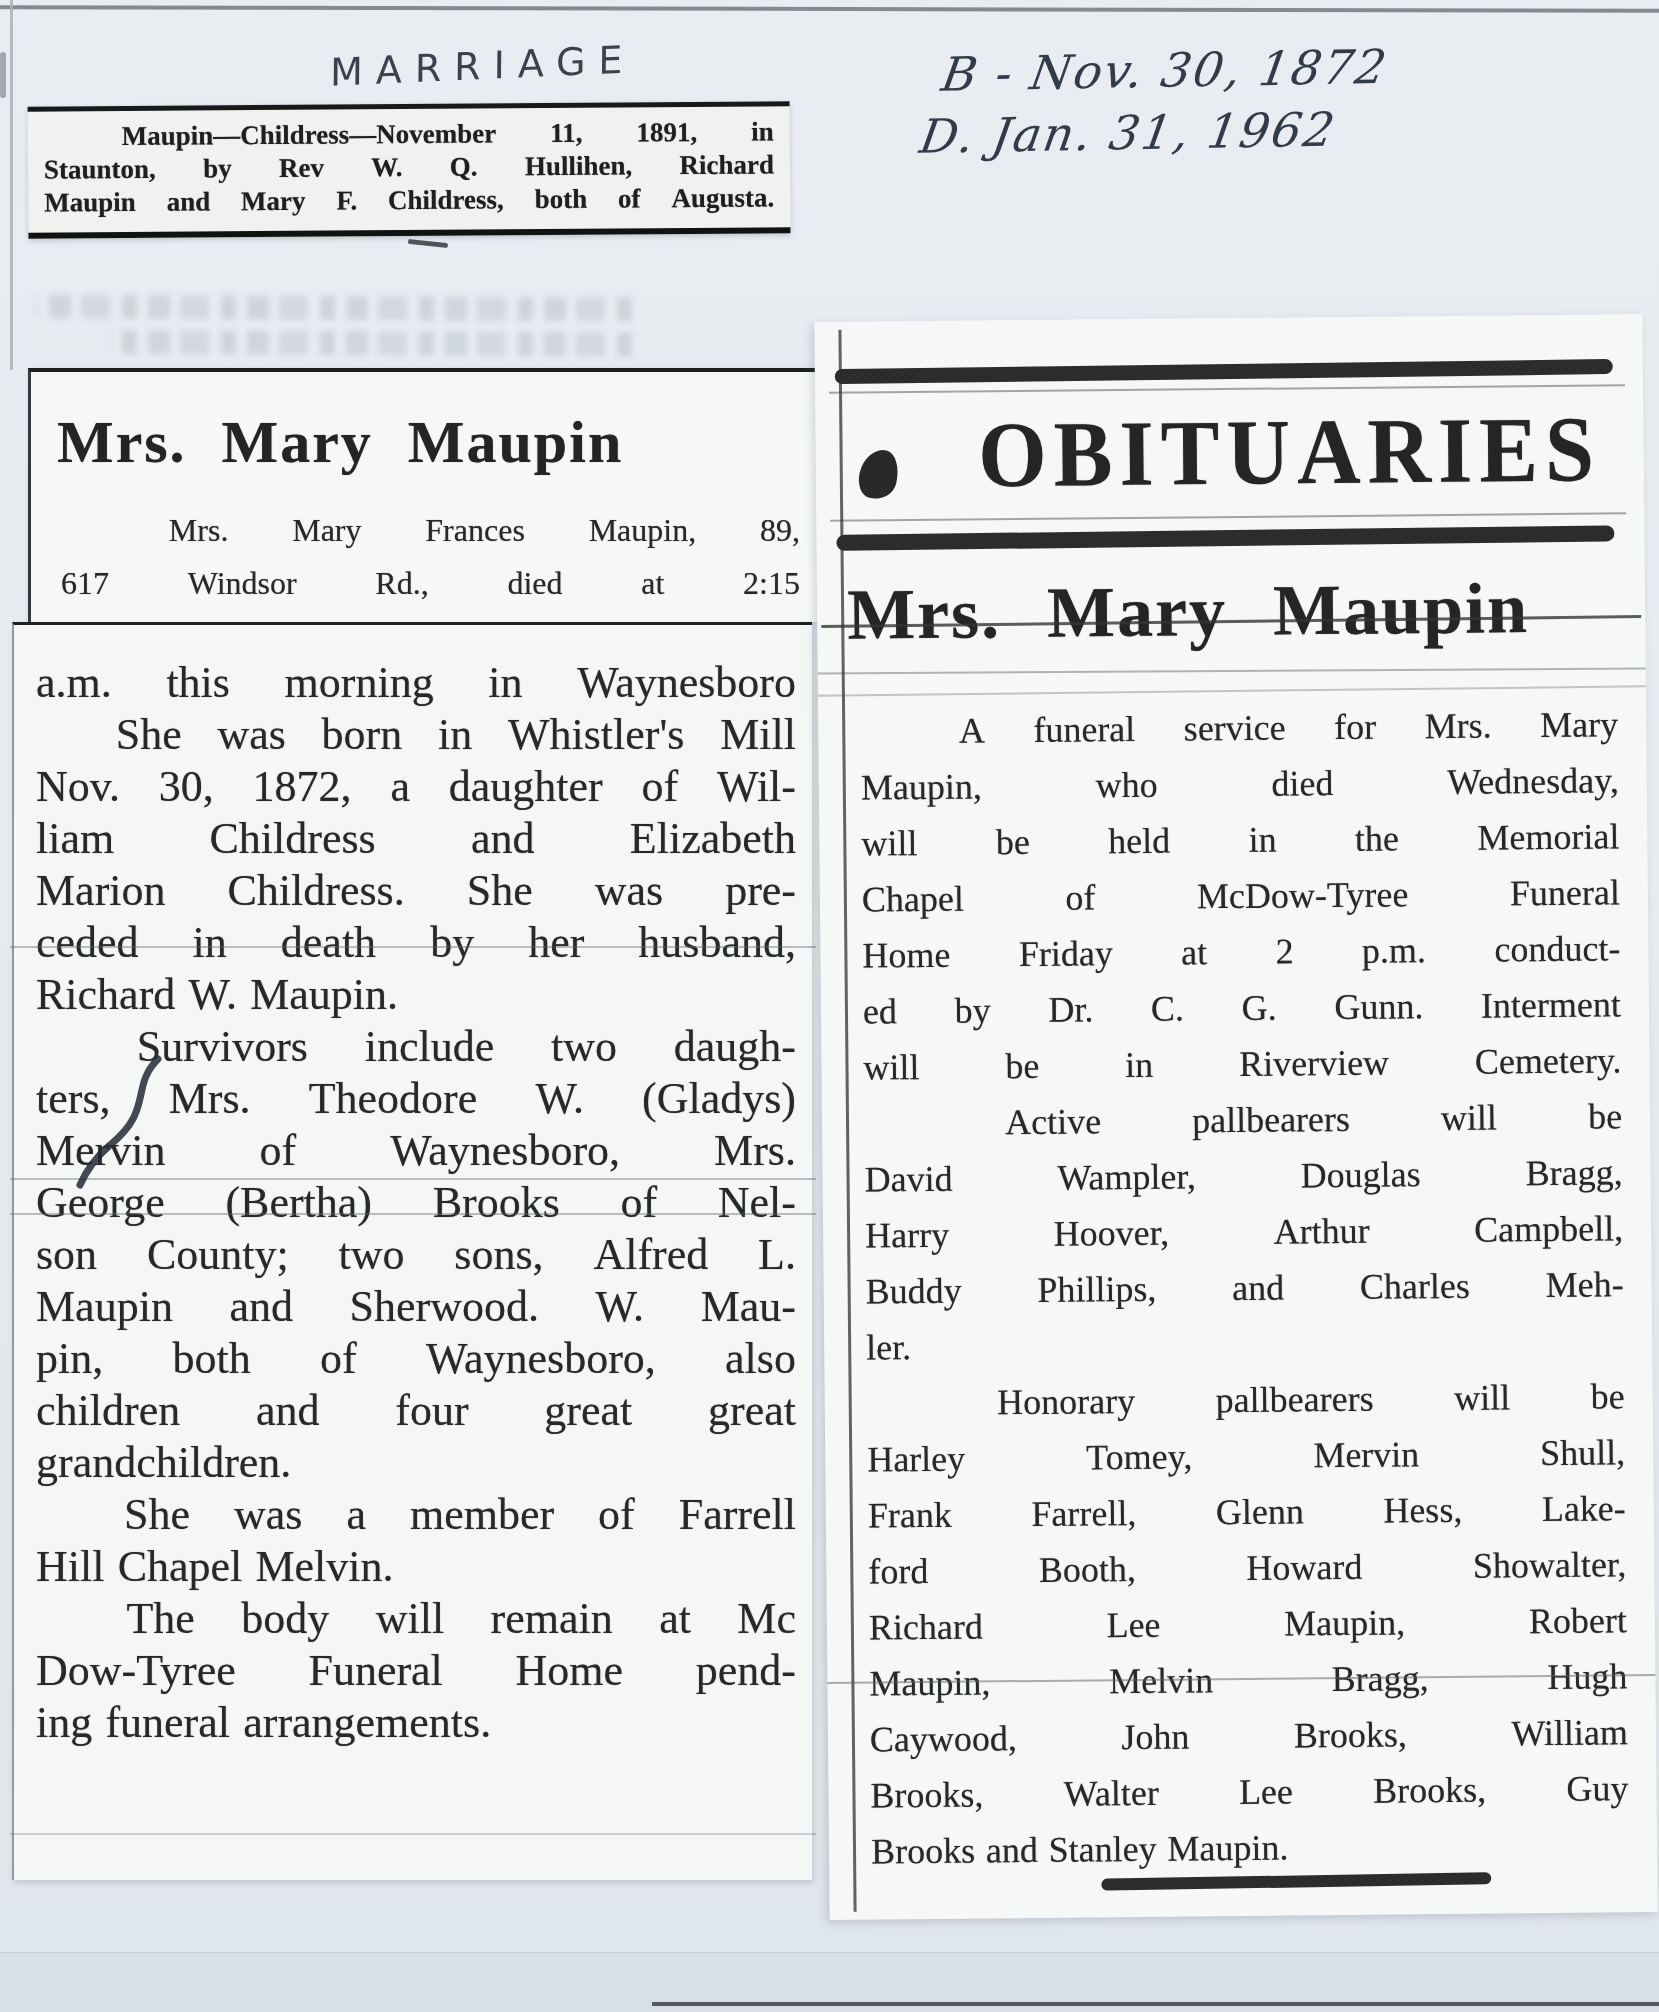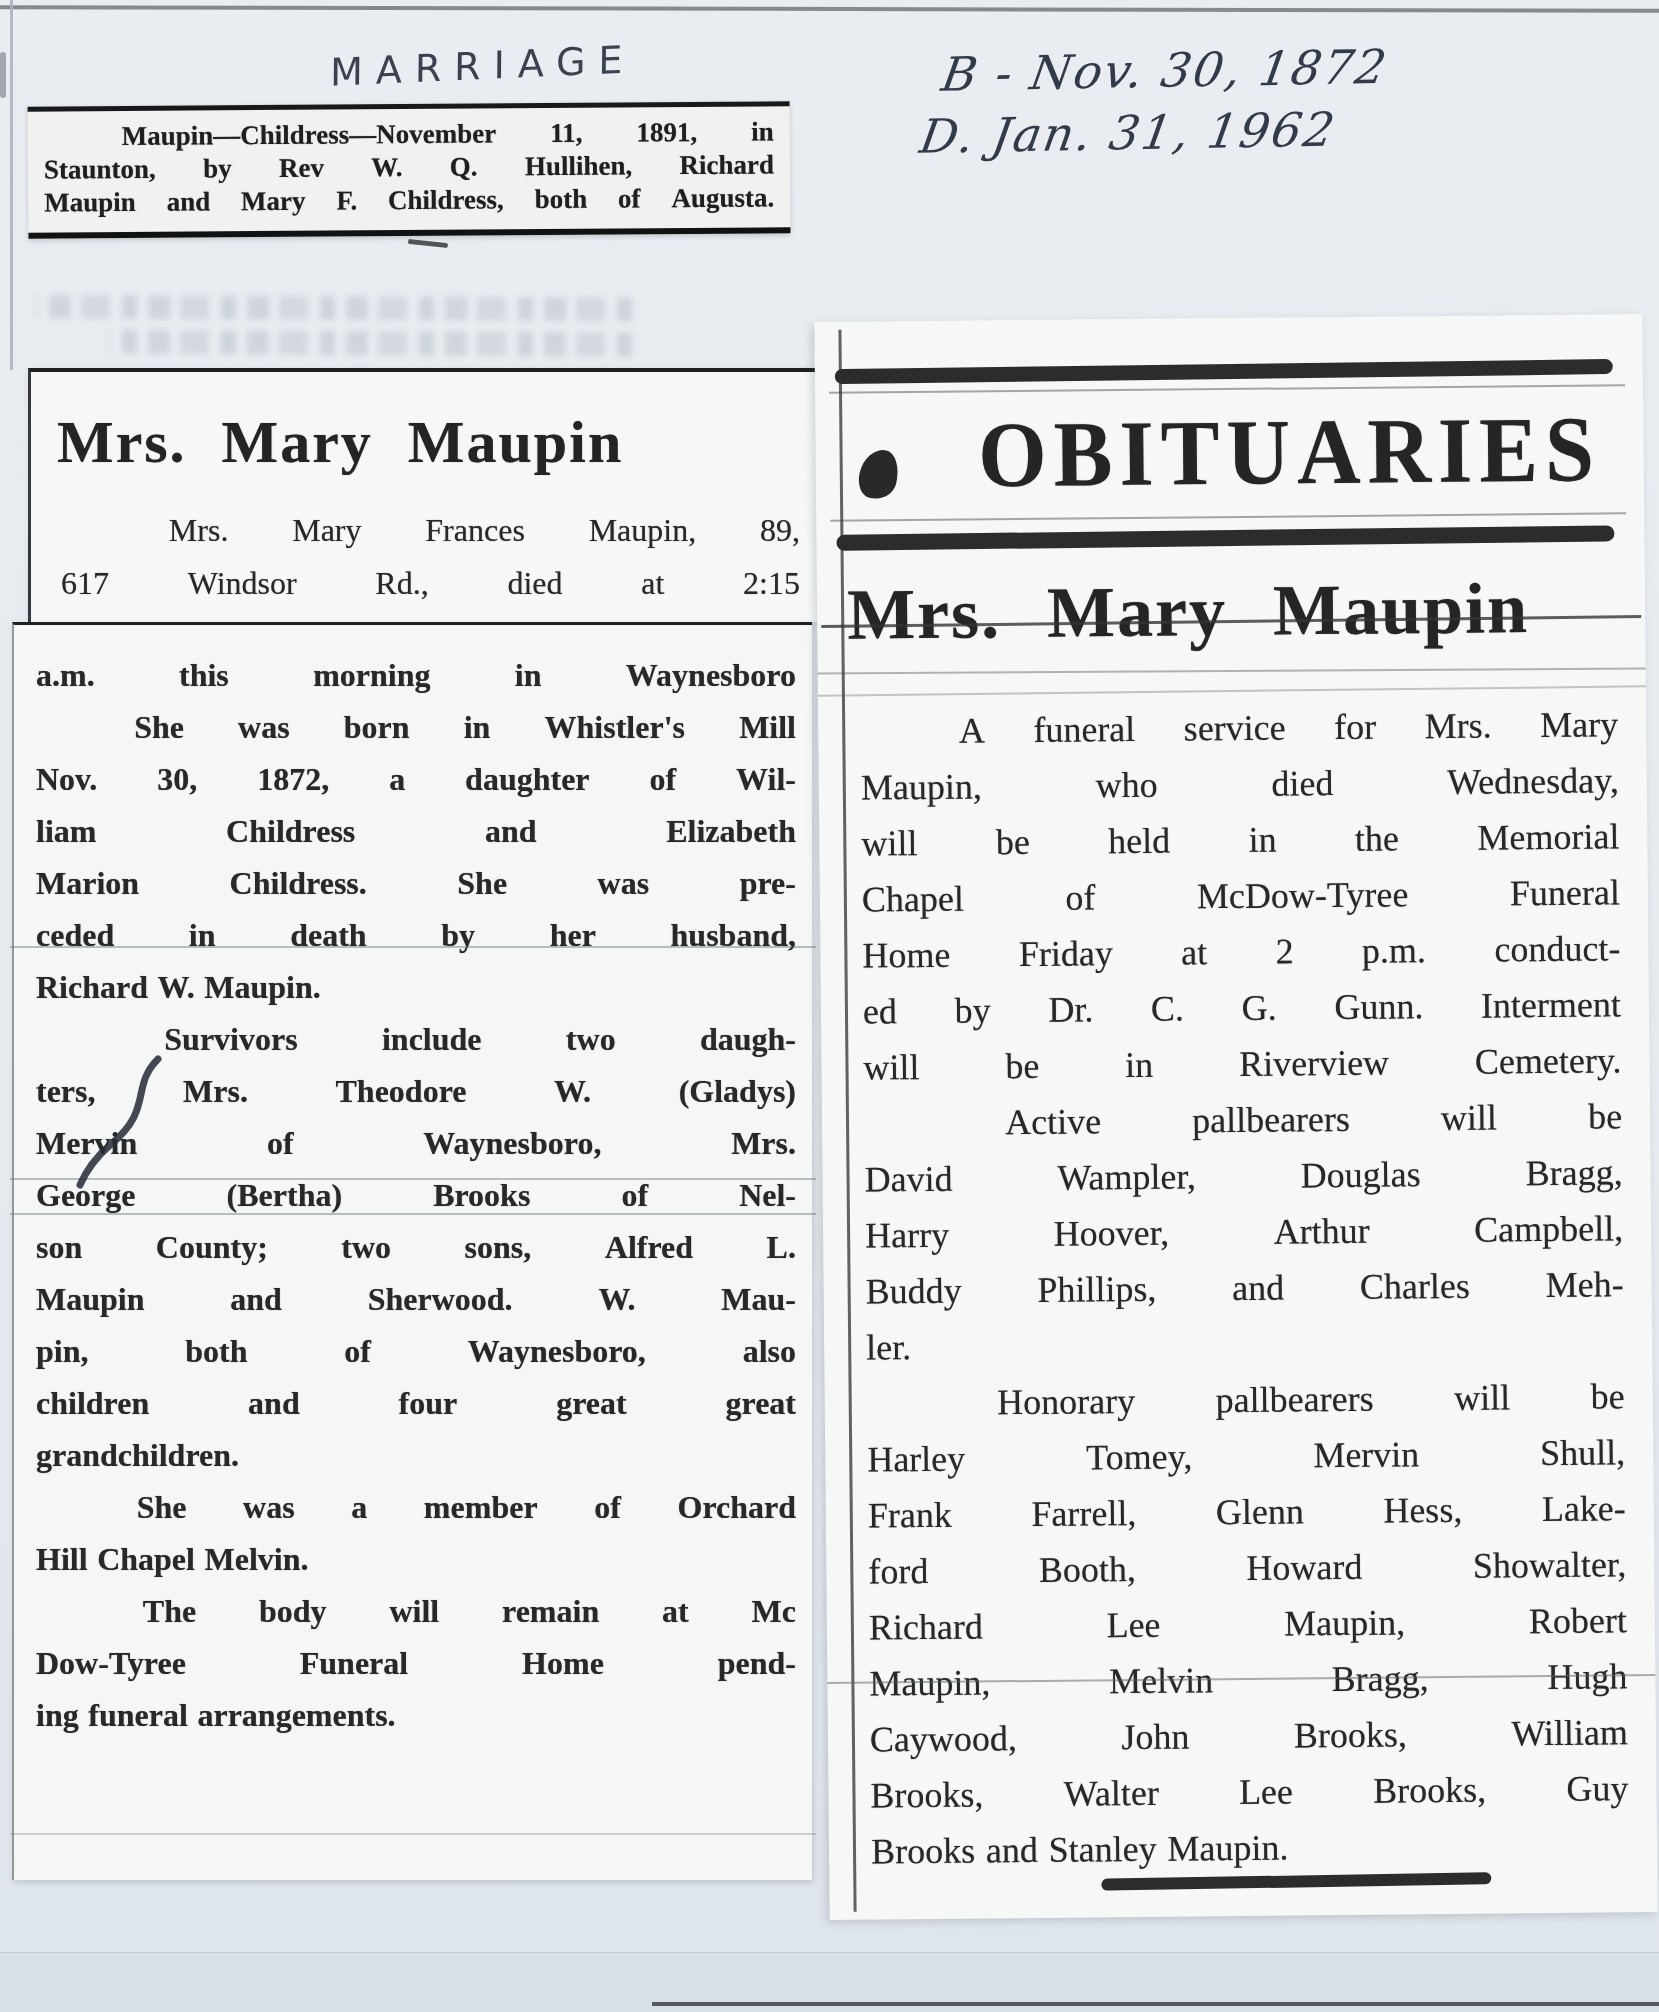--- a/index.html
+++ b/index.html
@@ -83,21 +83,21 @@
   .bodyA .ind{width:44px;}
 
   
   #clip-left-main{
     left:12px;top:622px;width:800px;height:1258px;
     background:#f5f7f6;
     border-top:3px solid #202221;border-left:2px solid rgba(70,75,80,.55);
     box-shadow:2px 3px 6px rgba(70,80,95,.2);
     box-sizing:border-box;
   }
-  .bodyB{left:22px;right:16px;top:24px;font-size:32px;line-height:52px;font-weight:bold;}
+  .bodyB{left:22px;right:16px;top:32px;font-size:44px;line-height:52px;}
   .bodyB .ind{width:44px;}
 
   .scanline{left:-4px;right:-4px;height:2px;background:rgba(90,100,110,.4);}
 
   
   #clip-right{
     left:822px;top:318px;width:828px;height:1598px;
     transform:rotate(-.55deg);
     box-shadow:-3px 3px 8px rgba(70,80,95,.22);
     box-sizing:border-box;
@@ -313,21 +313,21 @@
         <div class="jline end">
           <span class="w">grandchildren.</span>
         </div>
         <div class="jline">
           <span class="ind"></span>
           <span class="w">She</span>
           <span class="w">was</span>
           <span class="w">a</span>
           <span class="w">member</span>
           <span class="w">of</span>
-          <span class="w">Orchard</span>
+          <span class="w">Farrell</span>
         </div>
         <div class="jline end">
           <span class="w">Hill</span>
           <span class="w">Chapel</span>
           <span class="w">Melvin.</span>
         </div>
         <div class="jline">
           <span class="ind"></span>
           <span class="w">The</span>
           <span class="w">body</span>

